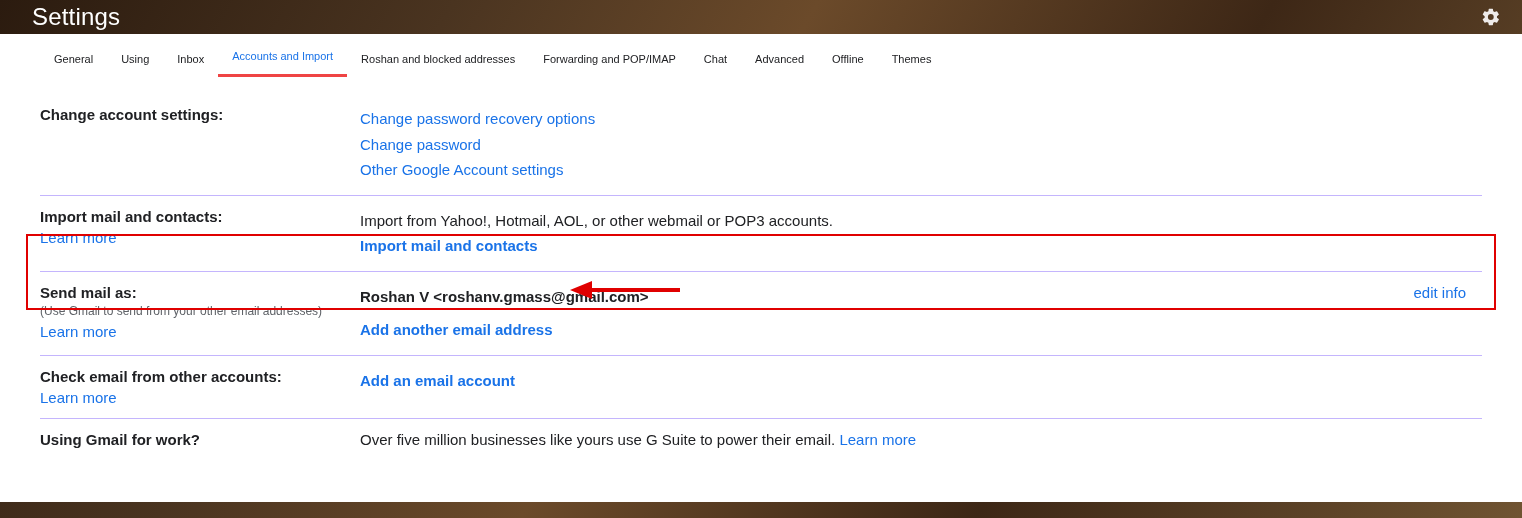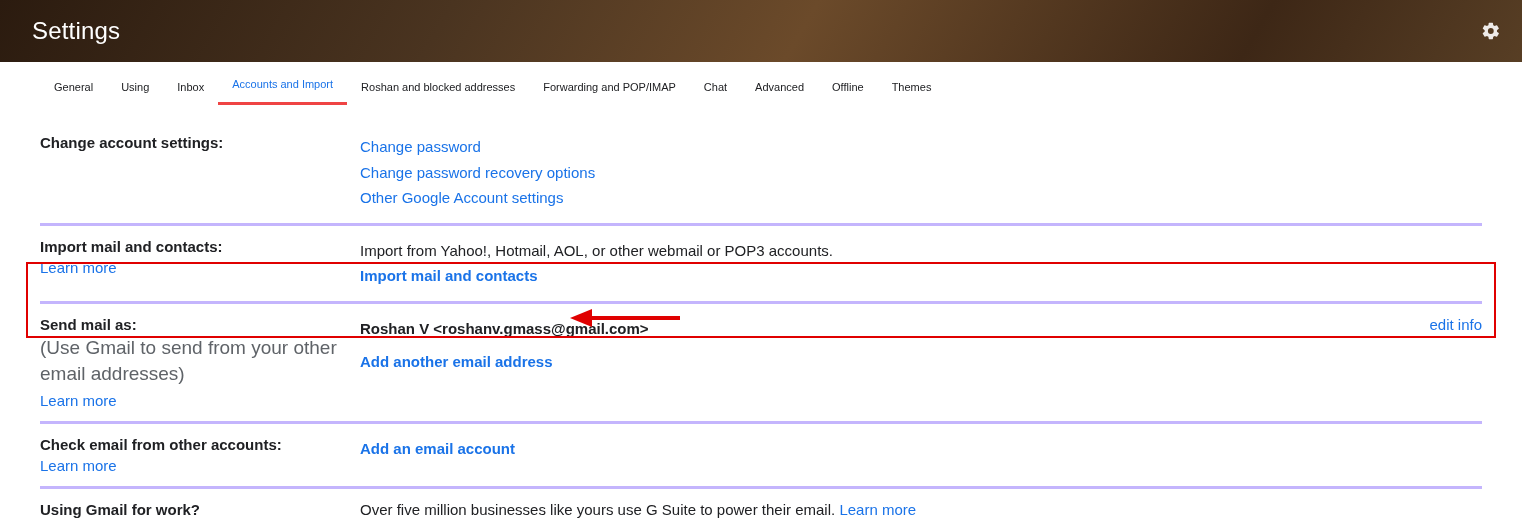--- a/index.html
+++ b/index.html
@@ -3,21 +3,21 @@
 <meta charset="utf-8">
 <style>
   * { box-sizing: border-box; margin:0; padding:0; }
   html,body{ width:1522px; height:518px; font-family: Arial, Helvetica, sans-serif; background:#3e2b1a; overflow:hidden;}
   .bg {
     width:1522px; height:518px;
     background: linear-gradient(120deg, #2b1b0f 0%, #4a3420 25%, #6b4a2a 45%, #3d2716 70%, #705432 100%);
     position:relative;
   }
   .header {
-    height:62px;
+    height:34px;
     display:flex; align-items:center; justify-content:space-between;
     padding:0 20px 0 32px;
     color:#fff;
   }
   .header h1 { font-size:24px; font-weight:400; font-family: 'Product Sans', Arial, sans-serif; letter-spacing:0.2px;}
   .gear { width:22px; height:22px; display:flex; align-items:center; justify-content:center; cursor:pointer; opacity:0.9;}
   .gear svg { width:20px; height:20px; fill:#fff; }
   .panel {
     background:#fff;
     margin:0;
@@ -46,30 +46,30 @@
   }
   .content {
     padding:14px 40px 0 40px;
     font-size:15px;
     color:#202124;
     position:relative;
   }
   .row {
     display:flex;
     padding:12px 0;
-    border-bottom:3px solid #c4b5fd;
+    border-bottom:1px solid #c4b5fd;
   }
   .row.no-border { border-bottom:none; padding-bottom:4px;}
   .lcol {
     width:320px;
     flex:0 0 320px;
     padding-right:10px;
   }
   .lcol .title { font-weight:700; }
-  .lcol .sub { font-size:19px; color:#5f6368; line-height:1.4; margin-top:2px;}
+  .lcol .sub { font-size:12px; color:#5f6368; line-height:1.4; margin-top:2px;}
   .rcol { flex:1; position:relative; }
   .link { color:#1a73e8; cursor:pointer; text-decoration:none;}
   .link.bold { font-weight:700; }
   .link.lm { display:inline-block; margin-top:4px;}
   .plain { color:#202124; }
   .bold { font-weight:700; }
   .vlist > div { line-height:1.7; }
   .edit-info {
     position:absolute; right:40px; color:#1a73e8; font-size:15px; cursor:pointer;
   }
@@ -117,22 +117,22 @@
       <div class="tab">Themes</div>
     </div>
 
     <div class="content">
 
       <div class="row">
         <div class="lcol">
           <div class="title">Change account settings:</div>
         </div>
         <div class="rcol vlist">
+          <div><a class="link">Change password recovery options</a></div>
           <div><a class="link">Change password</a></div>
-          <div><a class="link">Change password recovery options</a></div>
           <div><a class="link">Other Google Account settings</a></div>
         </div>
       </div>
 
       <div class="row">
         <div class="lcol">
           <div class="title">Import mail and contacts:</div>
           <a class="link lm">Learn more</a>
         </div>
         <div class="rcol vlist">
@@ -145,21 +145,21 @@
         <div class="lcol">
           <div class="title">Send mail as:</div>
           <div class="sub">(Use Gmail to send from your other email addresses)</div>
           <a class="link lm">Learn more</a>
         </div>
         <div class="rcol vlist">
           <div class="bold">Roshan V &lt;roshanv.gmass@gmail.com&gt;</div>
           <div style="height:8px;"></div>
           <div><a class="link bold">Add another email address</a></div>
         </div>
-        <a class="edit-info" style="right:0;">edit info</a>
+        <a class="edit-info" style="right:16px;">edit info</a>
       </div>
 
       <div class="row">
         <div class="lcol">
           <div class="title">Check email from other accounts:</div>
           <a class="link lm">Learn more</a>
         </div>
         <div class="rcol vlist">
           <div><a class="link bold">Add an email account</a></div>
         </div>

